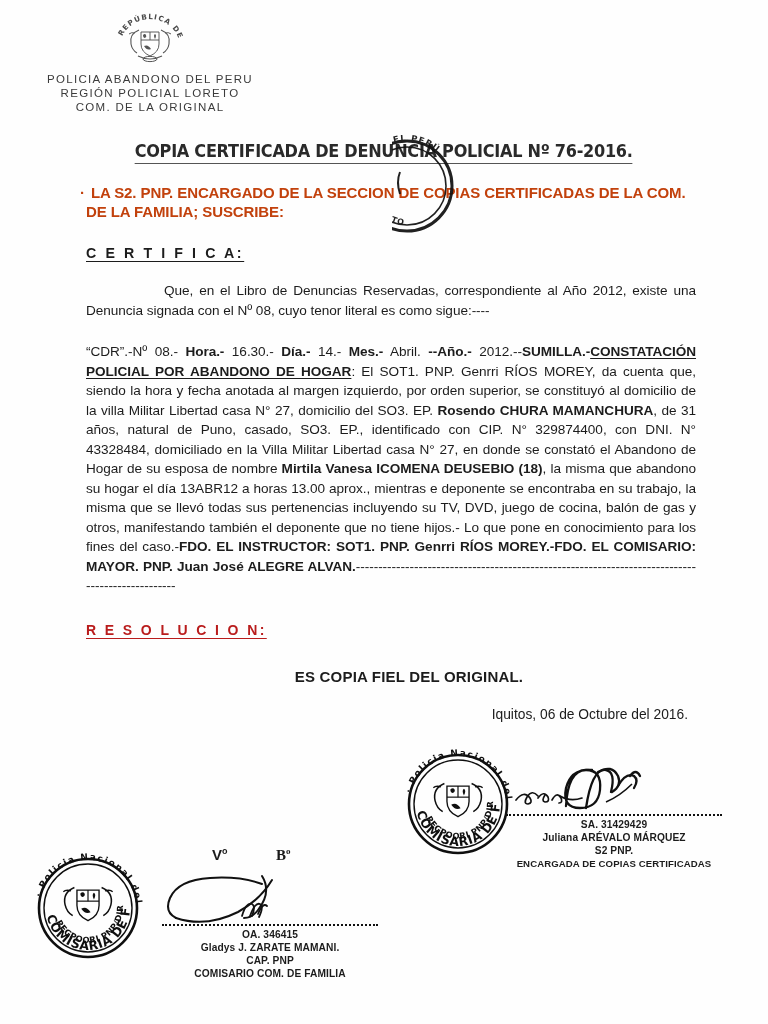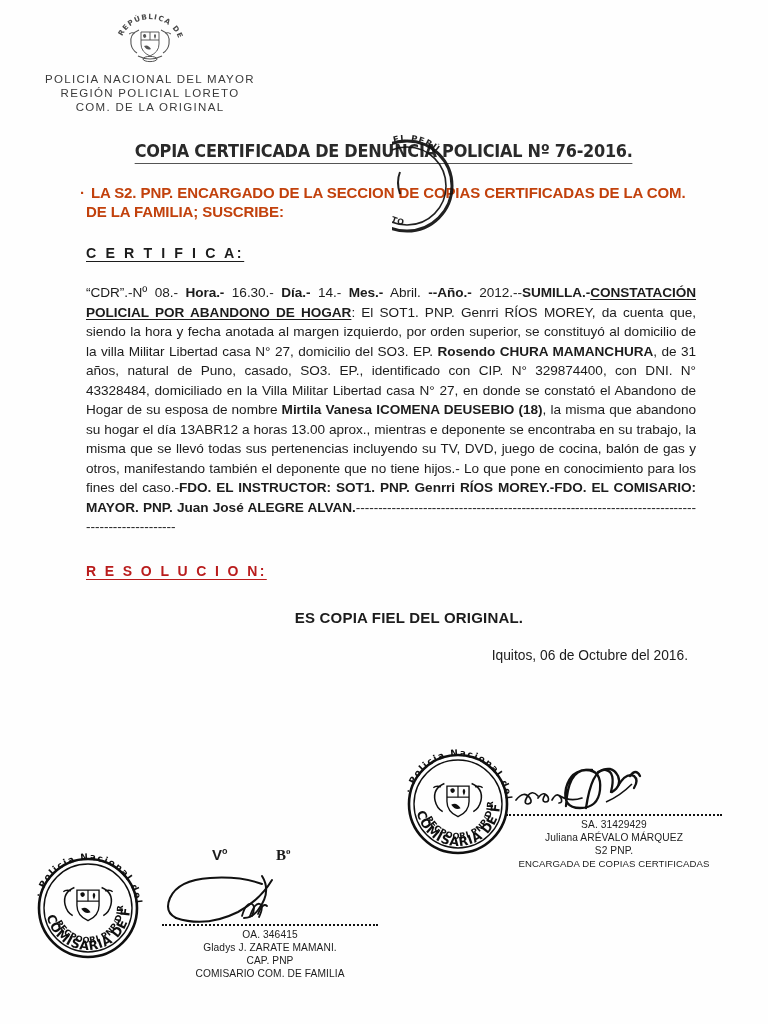--- a/index.html
+++ b/index.html
@@ -173,21 +173,21 @@
   .sig-scribble svg { position: absolute; left: 0; top: 0; }
 
   .sig-rule {
     border-top: 2.2px dotted #111;
     margin: 0 12px 2px 12px;
     height: 0;
   }
   .sig-line {
     font-size: 10.2px;
     line-height: 13px;
-    font-weight: 400;
+    font-weight: 700;
     color: #1c1c1c;
     letter-spacing: 0.1px;
   }
   .sig-line.small { font-size: 9.6px; }
 
   .vb-row {
     position: relative;
     height: 26px;
     font-size: 15px;
     font-weight: 700;
@@ -224,38 +224,39 @@
         <path d="M33,40 q4,-2 7,3 q-4,2 -7,-3" fill="#555"></path>
 
         <path d="M28,24 q-10,4 -8,14 q1,6 6,9" fill="none" stroke="#555" stroke-width="1.1"></path>
         <path d="M50,24 q10,4 8,14 q-1,6 -6,9" fill="none" stroke="#555" stroke-width="1.1"></path>
         <path d="M24,27 q-4,-1 -6,1 M54,27 q4,-1 6,1" stroke="#555" stroke-width="1" fill="none"></path>
         <path d="M27,50 q12,6 24,0" stroke="#555" stroke-width="1.2" fill="none"></path>
         <ellipse cx="39" cy="53" rx="7" ry="2.6" fill="none" stroke="#555" stroke-width="1"></ellipse>
       </svg>
     </div>
     <div class="letterhead-lines">
-      <div>POLICIA NACIONAL DEL MAYOR</div>
+      <div>POLICIA ABANDONO DEL PERU</div>
       <div>REGIÓN POLICIAL LORETO</div>
       <div>COM. DE LA ORIGINAL</div>
     </div>
   </div>
 
   <div class="doc-title">
     <span class="doc-title-text">COPIA CERTIFICADA DE DENUNCIA POLICIAL Nº 76-2016.</span>
   </div>
 
   <div class="body-col">
 
     <div class="subscribe">
       <span class="dotmark">·</span><span>LA S2. PNP. ENCARGADO DE LA SECCION DE COPIAS CERTIFICADAS DE LA COM. DE LA FAMILIA; SUSCRIBE:</span>
     </div>
 
     <div class="certifica">C E R T I F I C A:</div>
 
+    <div class="para indent">Que, en el Libro de Denuncias Reservadas, correspondiente al Año 2012, existe una Denuncia signada con el Nº 08, cuyo tenor literal es como sigue:----</div>
 
     <div class="para p2">
       <span>“CDR”.-Nº 08.- </span><b>Hora.-</b><span> 16.30.- </span><b>Día.-</b><span> 14.- </span><b>Mes.-</b><span> Abril. </span><b>--Año.-</b><span> 2012.--</span><b>SUMILLA.-</b><span class="uline">CONSTATACIÓN POLICIAL POR ABANDONO DE HOGAR</span><span>: El SOT1. PNP. Genrri RÍOS MOREY, da cuenta que, siendo la hora y fecha anotada al margen izquierdo, por orden superior, se constituyó al domicilio de la villa Militar Libertad casa N° 27, domicilio del SO3. EP. </span><b>Rosendo CHURA MAMANCHURA</b><span>, de 31 años, natural de Puno, casado, SO3. EP., identificado con CIP. N° 329874400, con DNI. N° 43328484, domiciliado en la Villa Militar Libertad casa N° 27, en donde se constató el Abandono de Hogar de su esposa de nombre </span><b>Mirtila Vanesa ICOMENA DEUSEBIO (18)</b><span>, la misma que abandono su hogar el día 13ABR12 a horas 13.00 aprox., mientras e deponente se encontraba en su trabajo, la misma que se llevó todas sus pertenencias incluyendo su TV, DVD, juego de cocina, balón de gas y otros, manifestando también el deponente que no tiene hijos.- Lo que pone en conocimiento para los fines del caso.-</span><b>FDO. EL INSTRUCTOR: SOT1. PNP. Genrri RÍOS MOREY.-FDO. EL COMISARIO: MAYOR. PNP. Juan José ALEGRE ALVAN.</b><span>------------------------------------------------------------------------------------------------</span>
     </div>
 
     <div class="resolucion">R E S O L U C I O N:</div>
 
 
     <div class="fiel">ES COPIA  FIEL DEL ORIGINAL.</div>
 

